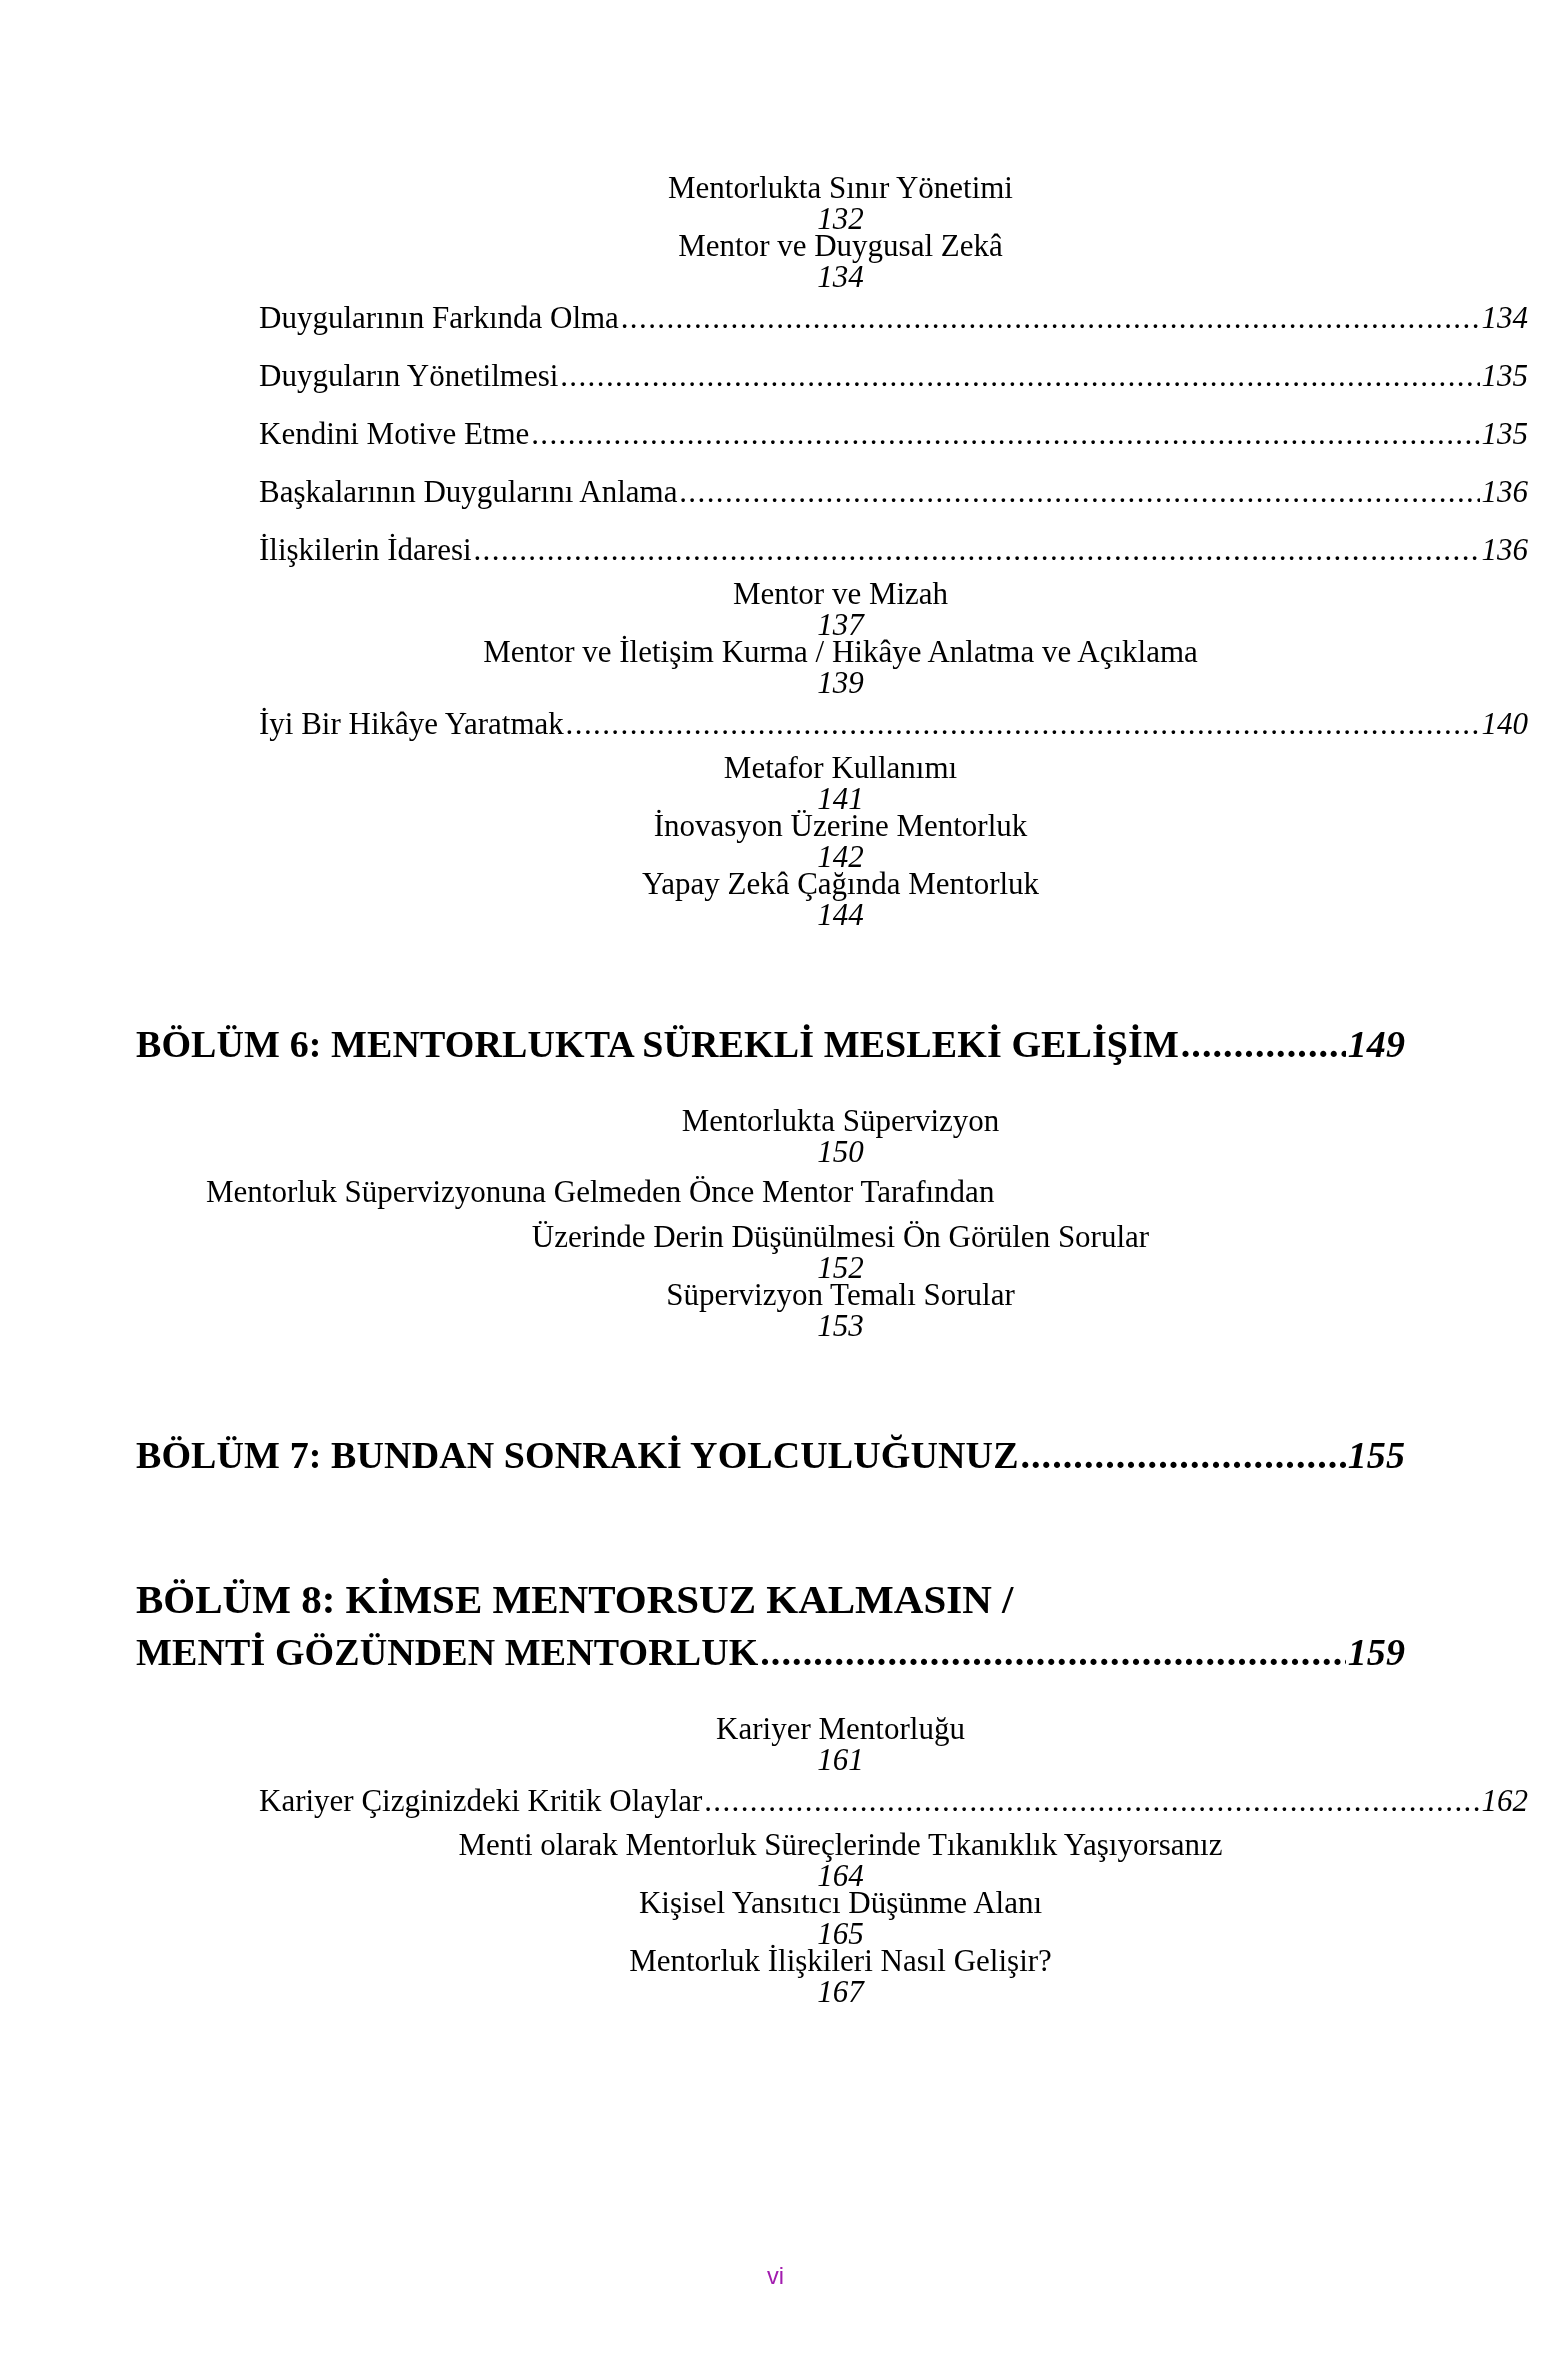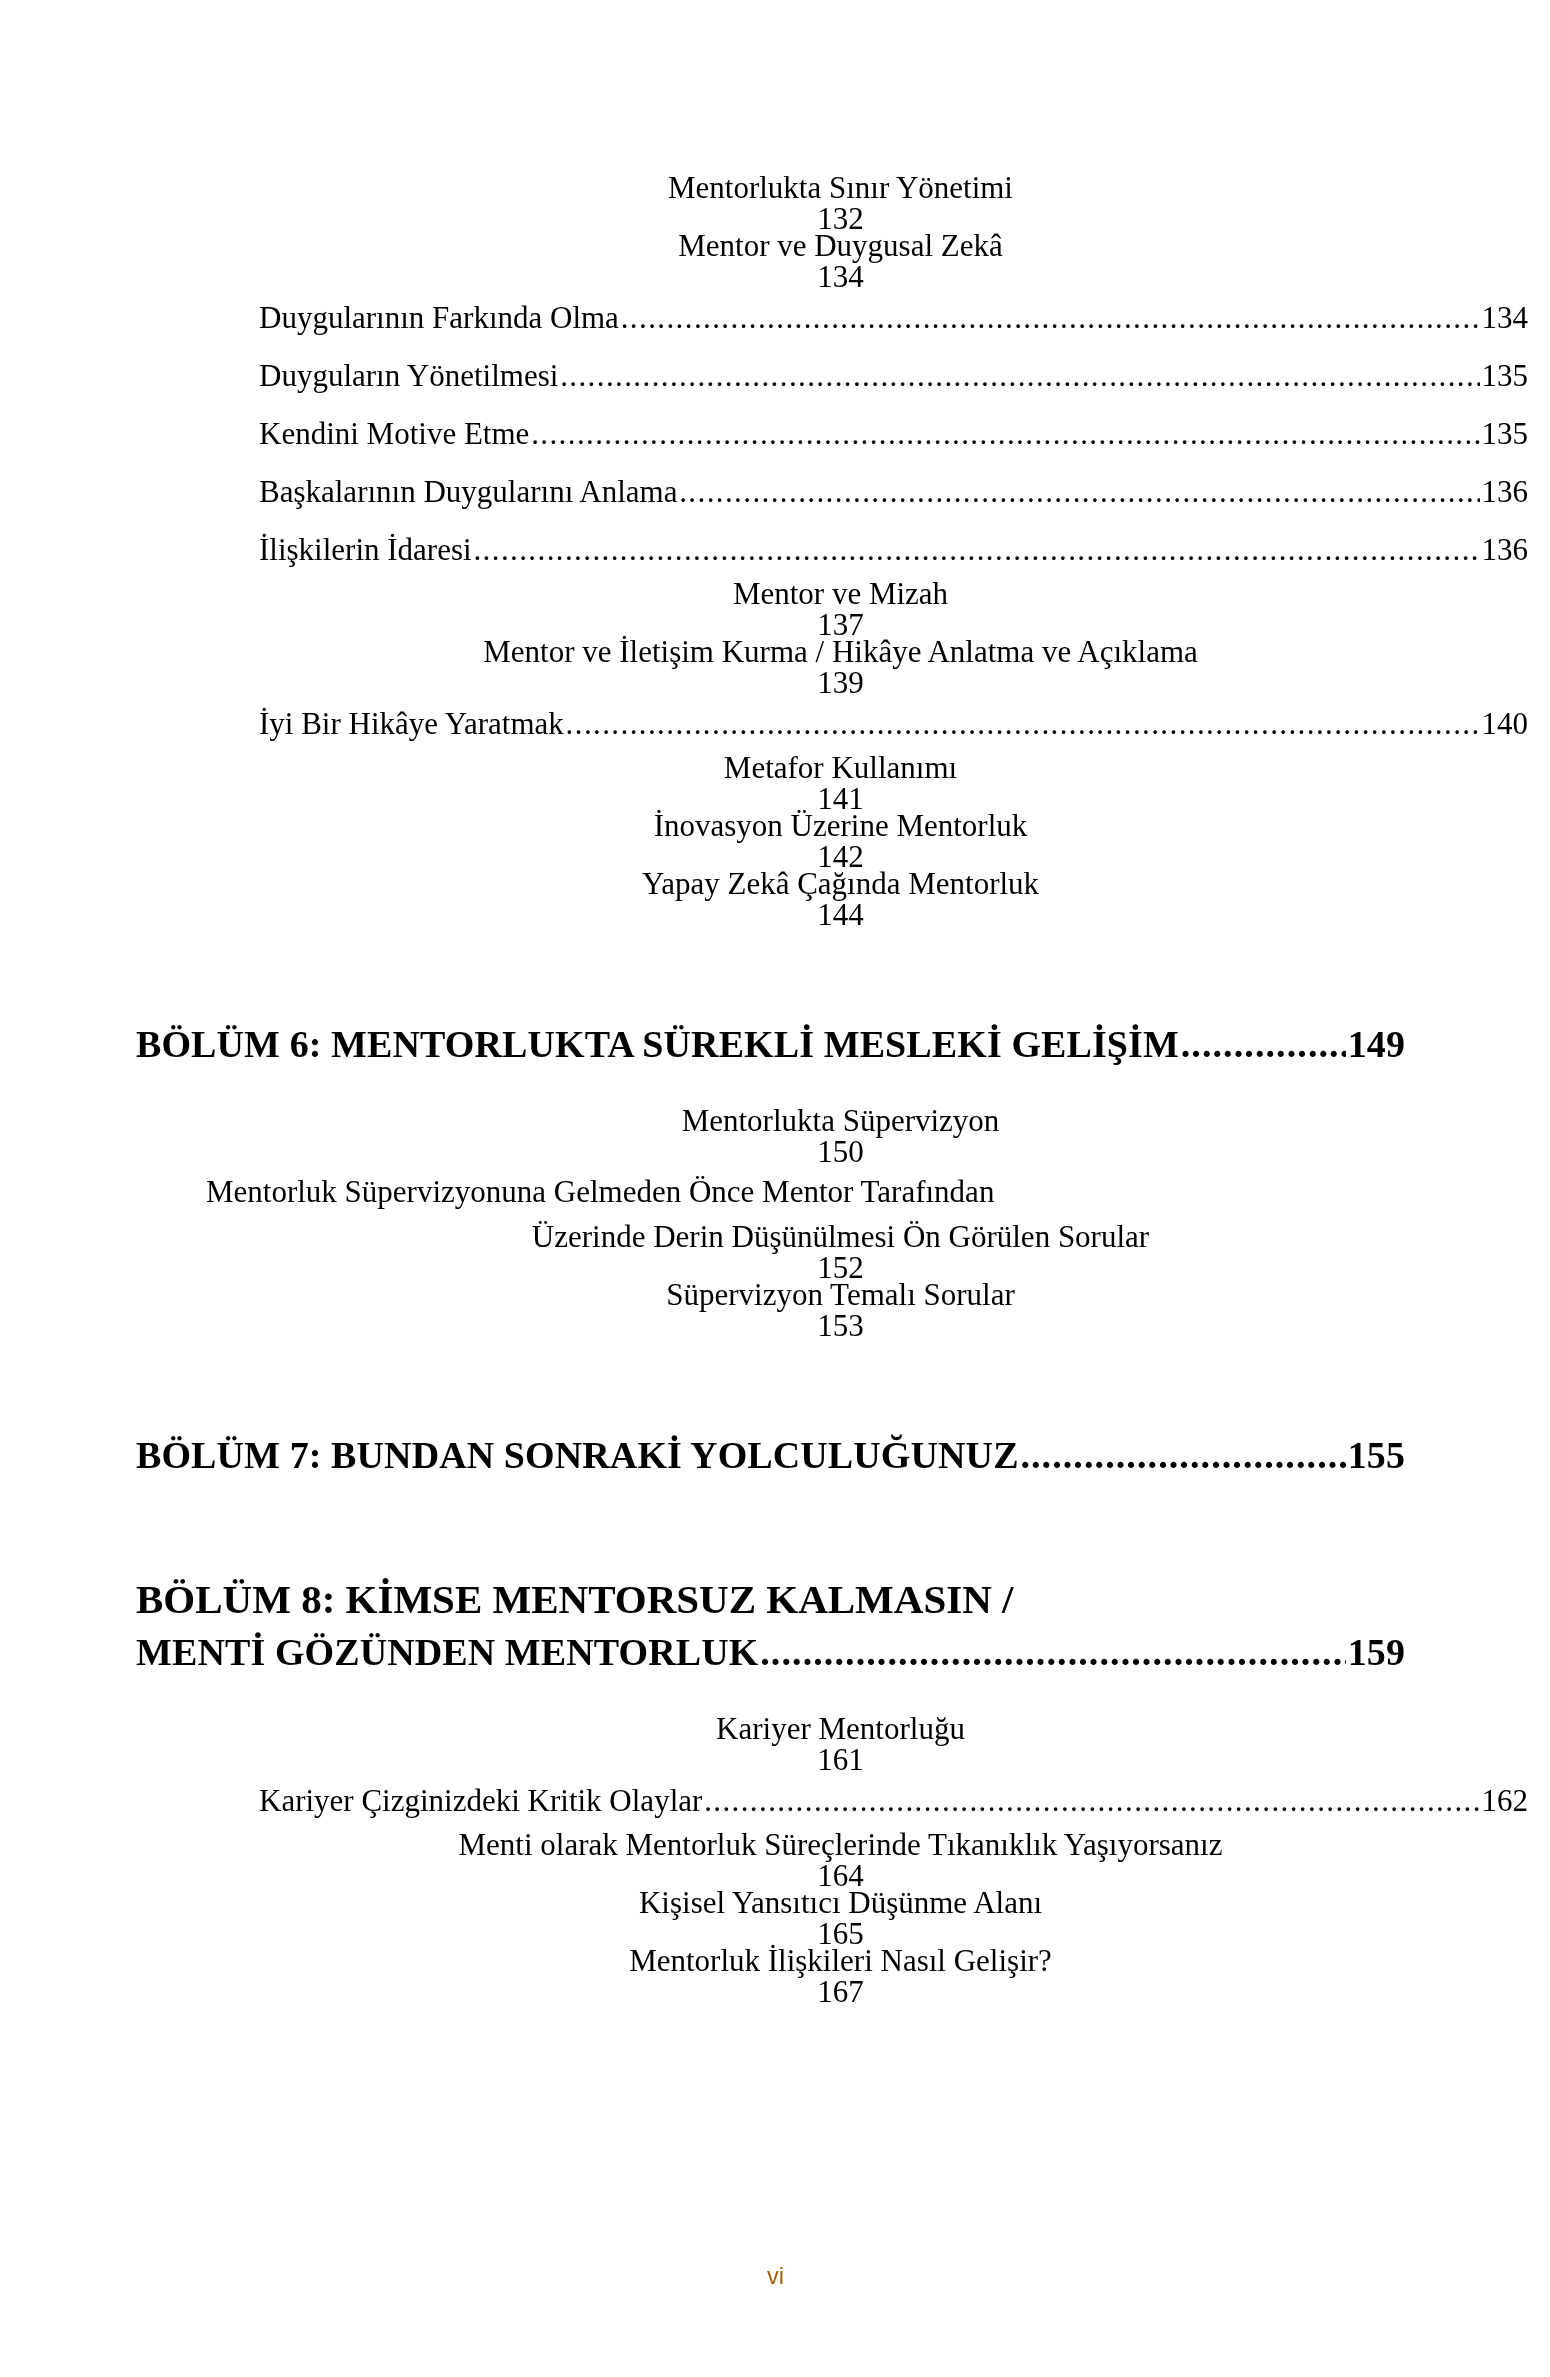--- a/index.html
+++ b/index.html
@@ -47,20 +47,21 @@
     flex: 1 1 auto;
     overflow: hidden;
     white-space: nowrap;
     margin: 0 1.8px;
     letter-spacing: 1.4px;
     line-height: 1;
   }
   .row .pg {
     flex: 0 0 auto;
     text-align: left;
+    font-style: italic;
   }
 
   
   .entry {
     font-size: 31px;
     line-height: 1;
     margin-bottom: 0;
   }
   .entry .leader { font-size: 31px; }
 
@@ -114,21 +115,21 @@
 
   
   .folio {
     position: absolute;
     left: 0;
     top: 2263px;
     width: 1551px;
     text-align: center;
     font-family: "Liberation Sans", "DejaVu Sans", sans-serif;
     font-size: 23.6px;
-    color: #a16207;
+    color: #a21caf;
   }
 </style>
 </head>
 <body>
 
 <div class="page">
 
   <div class="toc">
 
     <div class="entry-block">

